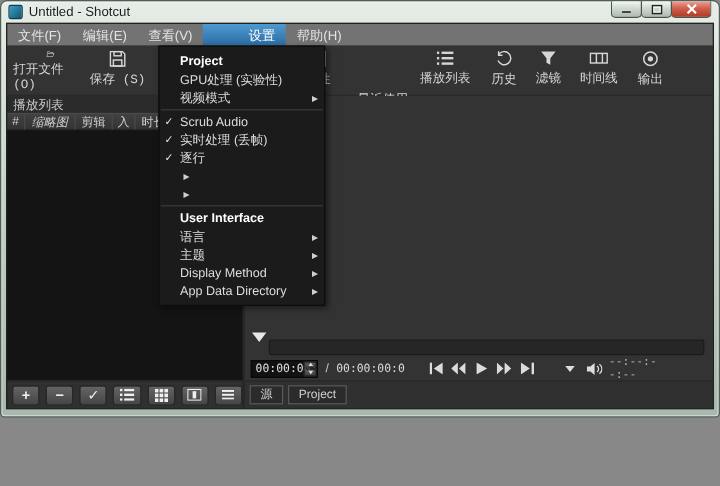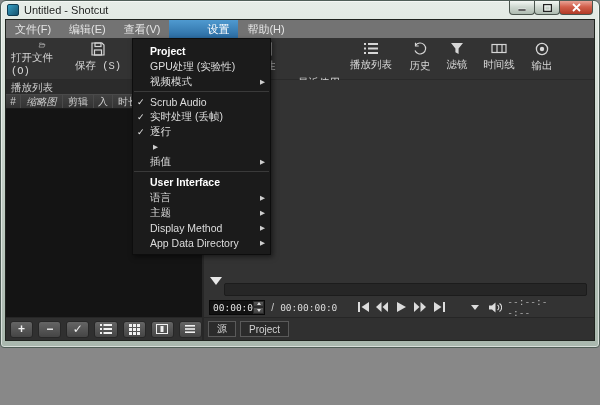--- a/index.html
+++ b/index.html
@@ -350,21 +350,20 @@
         <span class="chk">✓</span>
         <span class="lbl">逐行</span>
         <span class="arr"></span>
       </div>
       <div class="dd-row">
         <span class="chk"></span>
         <span class="arr">▶</span>
       </div>
       <div class="dd-row">
         <span class="chk"></span>
-        <span class="lbl">插值</span>
         <span class="arr">▶</span>
       </div>
       <div class="dd-sep"></div>
       <div class="dd-header">User Interface</div>
       <div class="dd-row">
         <span class="chk"></span>
         <span class="lbl">语言</span>
         <span class="arr">▶</span>
       </div>
       <div class="dd-row">

